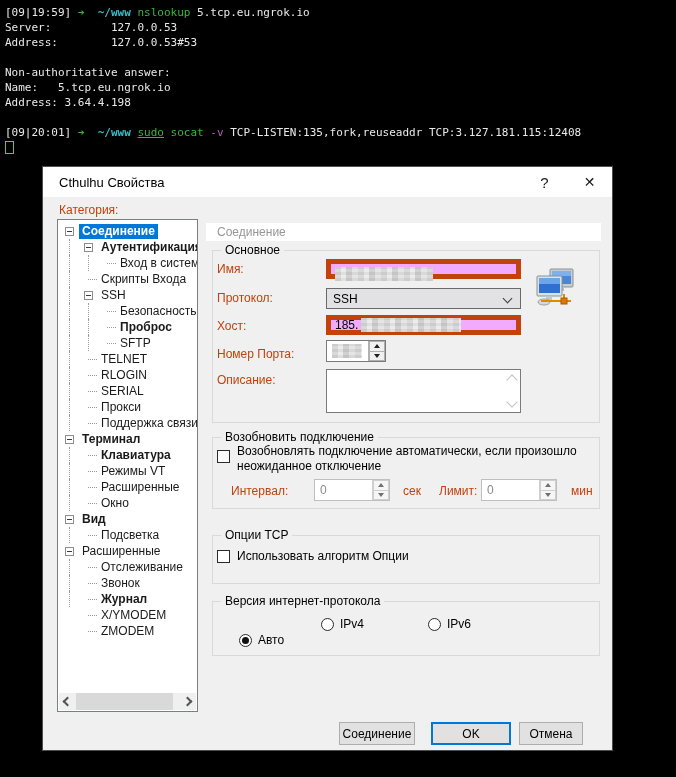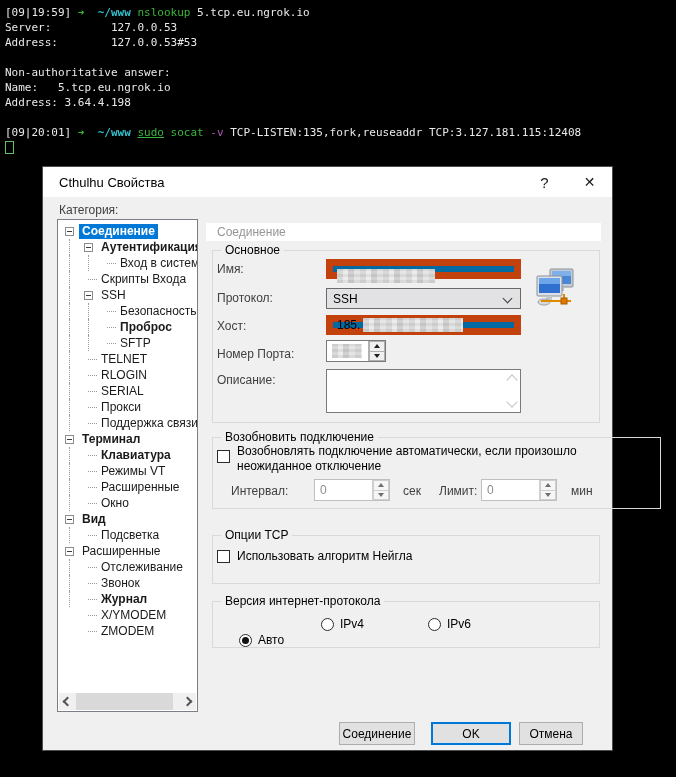--- a/index.html
+++ b/index.html
@@ -19,21 +19,21 @@
   .cursor{display:inline-block;width:7px;height:11px;border:1px solid #63c063;margin-top:1px}
 
   
   .dialog{position:absolute;left:42px;top:166px;width:569px;height:583px;
           background:#f0f0f0;border:1px solid #4d4d4d;font-size:12px;color:#000}
   .titlebar{position:absolute;left:0;top:0;width:100%;height:30px;background:#fff;
             display:flex;align-items:center}
   .title{flex:1;margin-left:16px;font-size:13px;color:#000}
   .tb-btn{width:45px;height:30px;display:flex;align-items:center;justify-content:center;
           font-size:14px;color:#1a1a1a;cursor:default}
-  .lbl{position:absolute;color:#404040}
+  .lbl{position:absolute;color:#c2410c}
 
   
   .treebox{position:absolute;left:14px;top:52px;width:141px;height:493px;
            background:#fff;border:1px solid #7a7e86;box-sizing:border-box;overflow:hidden}
   #tree-rows{padding-top:3px;padding-left:7px}
   .tree-row{height:16px;display:flex;align-items:center;font-size:12px;color:#1a1a1a;white-space:nowrap}
   .guide{width:19px;height:16px;position:relative;flex:none}
   .guide.on::before{content:"";position:absolute;left:4px;top:0;bottom:0;border-left:1px dotted #9a9a9a}
   .conn{width:14px;height:16px;flex:none;display:flex;align-items:center}
   .expander{width:9px;height:9px;border:1px solid #8c8c8c;background:#fff;position:relative;box-sizing:border-box}
@@ -52,21 +52,21 @@
   .hs-thumb{height:17px;width:97px;background:#d9d9d9;margin-left:0}
 
   
   .panel-header{position:absolute;left:163px;top:56px;width:395px;height:18px;background:#fff;
                 display:flex;align-items:center}
   .panel-header span{margin-left:11px;color:#969696}
 
   .grp{position:absolute;border:1px solid #d9d9d9;box-sizing:border-box}
   .grp-title{position:absolute;top:-8px;left:8px;background:#f0f0f0;padding:0 4px;color:#000}
 
-  .txt{position:absolute;background:#0369a1;border:7px solid #c2410c;box-sizing:border-box}
+  .txt{position:absolute;background:#f0abfc;border:5px solid #c2410c;box-sizing:border-box}
   .redact{height:14px;margin:3px 0 0 4px;
     background:repeating-linear-gradient(0deg,rgba(0,0,0,0.05) 0 3px,rgba(255,255,255,0.05) 3px 6px),
                repeating-linear-gradient(90deg,#d7d7d7 0 6px,#ebebeb 6px 11px,#cfcfcf 11px 17px,#e4e4e4 17px 23px)}
   .host-line{display:flex;align-items:center;height:100%;padding-left:4px}
   .host-line .redact{flex:none;width:100px;margin:0 0 0 3px}
 
   .combo{position:absolute;background:#e2e2e4;border:1px solid #6a6a6a;box-sizing:border-box;
          display:flex;align-items:center}
   .combo span{margin-left:6px}
   .combo .chev-d{position:absolute;right:9px;top:6px;width:6px;height:6px;
@@ -375,21 +375,21 @@
     <rect x="2" y="9" width="25" height="20" rx="1" fill="#dde1e6" stroke="#8a9099"></rect>
     <rect x="4" y="11" width="21" height="15" fill="#2f6fd0"></rect>
     <rect x="4" y="11" width="21" height="6" fill="#6ca6e8"></rect>
     <rect x="11" y="29" width="6" height="4" fill="#c2c7ce"></rect>
     <ellipse cx="9" cy="35" rx="6" ry="3" fill="#d5d9de" stroke="#9aa0a8"></ellipse>
     <path d="M6 34 L36 34" stroke="#e08a00" stroke-width="2" fill="none"></path>
     <path d="M29 34 L29 27" stroke="#e08a00" stroke-width="2" fill="none"></path>
     <rect x="26" y="31" width="6" height="6" fill="#e07800" stroke="#a85a00"></rect>
   </svg>
 
-  <div class="grp" style="left:169px;top:270px;width:449px;height:72px">
+  <div class="grp" style="left:169px;top:270px;width:388px;height:72px">
     <span class="grp-title">Возобновить подключение</span>
   </div>
   <div class="checkbox" style="left:174px;top:283px"></div>
   <span class="chk-lbl" style="left:194px;top:277px;width:348px">Возобновлять подключение автоматически, если произошло неожиданное отключение</span>
   <span class="lbl" style="left:188px;top:317px">Интервал:</span>
   <div class="spinner disabled" style="left:271px;top:312px;width:76px;height:22px">
     <div class="spin-val">0</div>
     <div class="spin-btns">
       <div class="spin-up">
           <div class="tri-up"></div>
@@ -411,23 +411,23 @@
           <div class="tri-dn"></div>
         </div>
     </div>
   </div>
   <span class="lbl" style="left:528px;top:317px">мин</span>
 
   <div class="grp" style="left:169px;top:368px;width:388px;height:49px">
     <span class="grp-title">Опции TCP</span>
   </div>
   <div class="checkbox" style="left:174px;top:383px"></div>
-  <span class="chk-lbl" style="left:194px;top:382px">Использовать алгоритм Нейгла</span>
-
-  <div class="grp" style="left:169px;top:434px;width:388px;height:47px">
+  <span class="chk-lbl" style="left:194px;top:382px">Использовать алгоритм Опции</span>
+
+  <div class="grp" style="left:169px;top:434px;width:388px;height:55px">
     <span class="grp-title">Версия интернет-протокола</span>
   </div>
   <div id="ip-options">
       <div class="radio-item" style="left: 2px; top: 16px; padding-left: 20px;">
         <span class="radio checked"></span>
         <span class="rlbl">Авто</span>
       </div>
       <div class="radio-item" style="left: 104px; top: 0px; align-items: flex-end;">
         <span class="radio"></span>
         <span class="rlbl">IPv4</span>

